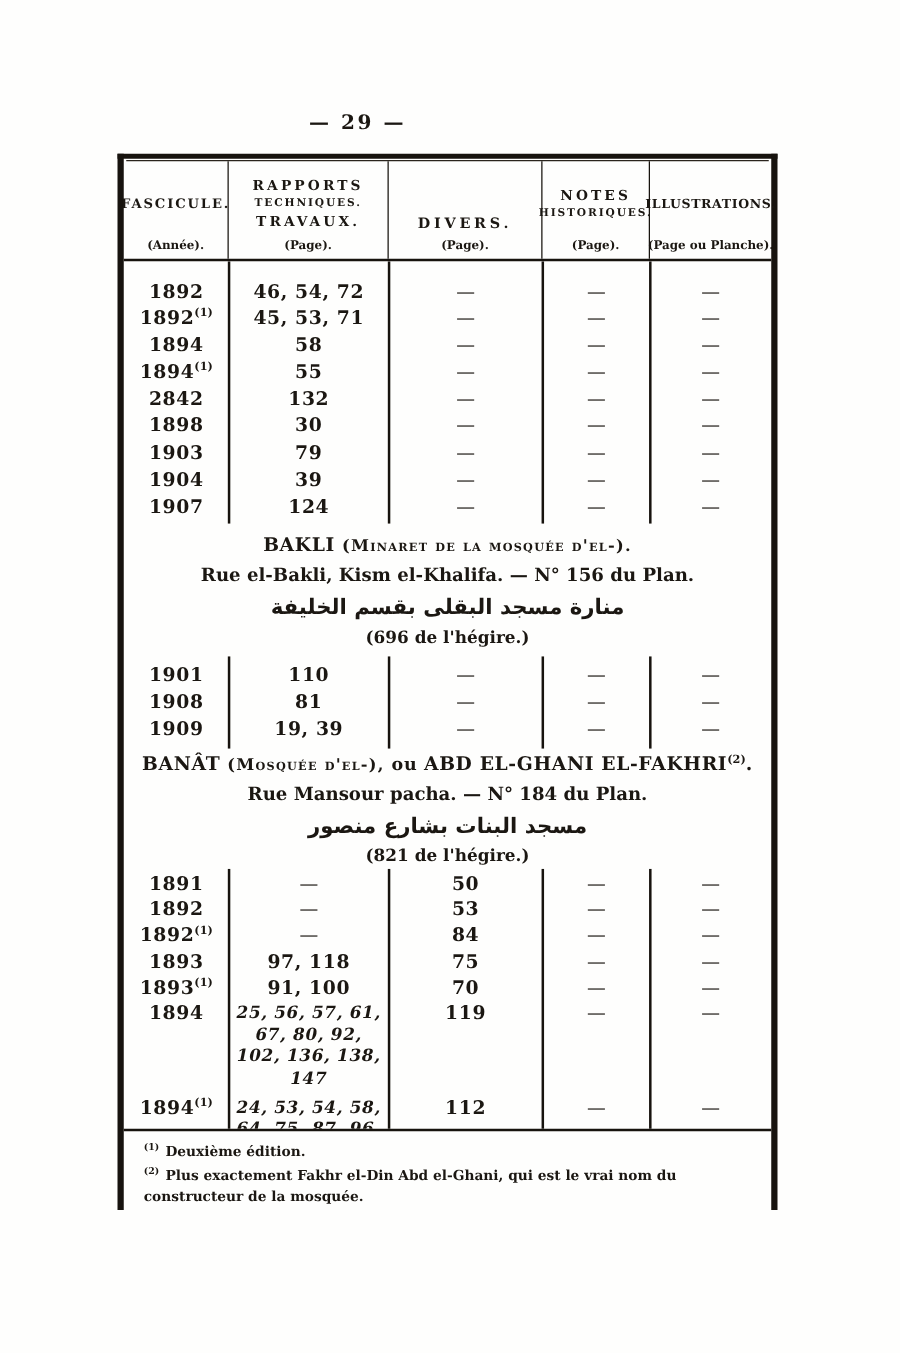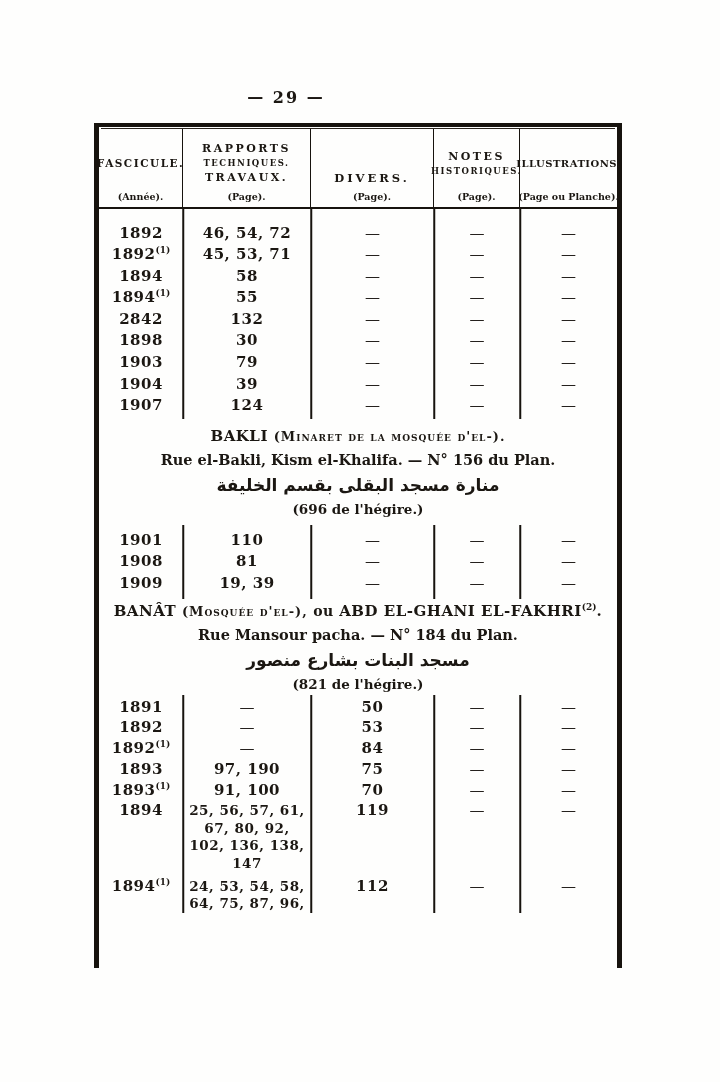--- a/index.html
+++ b/index.html
@@ -47,21 +47,21 @@
   .row{
     display:grid;grid-template-columns:84px 128px 123px 86px 97px;
     align-items:start;min-height:var(--rowh,21.6px);
   }
   .row > div{
     text-align:center;font-size:15px;font-weight:bold;
     line-height:var(--lineh,19px);padding-top:1.5px;letter-spacing:0.5px;
   }
   .row > div.dash{font-weight:normal;letter-spacing:0;}
   .row .sup, .h-title .sup{font-size:9px;vertical-align:super;line-height:0;letter-spacing:0;}
-  .row.wrap .cell-rapports{font-size:13.5px;padding-left:3px;padding-right:3px;}
+  .row.wrap .cell-rapports{font-size:13.5px;padding-left:3px;padding-right:3px;font-style:italic;}
   .row.wrap + .row.wrap{margin-top:4px;}
   
   .heading{
     box-sizing:border-box;flex:none;
     display:flex;flex-direction:column;justify-content:center;
     text-align:center;gap:3px;
   }
   .h-title{font-size:15px;font-weight:bold;letter-spacing:0.5px;line-height:20px;}
   .h-title .seg-smallcaps{font-variant:small-caps;font-size:13px;letter-spacing:1px;}
   .h-title .seg-plain{font-size:14px;font-weight:bold;}
@@ -251,21 +251,21 @@
           </div>
           <div class="row">
             <div class="cell-year"><span class="year">1892</span><span class="sup">(1)</span></div>
             <div class="cell-rapports dash">—</div>
             <div class="cell-divers">84</div>
             <div class="cell-notes dash">—</div>
             <div class="cell-illustrations dash">—</div>
           </div>
           <div class="row">
             <div class="cell-year"><span class="year">1893</span></div>
-            <div class="cell-rapports">97, 190</div>
+            <div class="cell-rapports">97, 118</div>
             <div class="cell-divers">75</div>
             <div class="cell-notes dash">—</div>
             <div class="cell-illustrations dash">—</div>
           </div>
           <div class="row">
             <div class="cell-year"><span class="year">1893</span><span class="sup">(1)</span></div>
             <div class="cell-rapports">91, 100</div>
             <div class="cell-divers">70</div>
             <div class="cell-notes dash">—</div>
             <div class="cell-illustrations dash">—</div>
@@ -278,15 +278,19 @@
             <div class="cell-illustrations dash">—</div>
           </div>
           <div class="row wrap">
             <div class="cell-year"><span class="year">1894</span><span class="sup">(1)</span></div>
             <div class="cell-rapports">24, 53, 54, 58, 64, 75, 87, 96, 128, 129, 137</div>
             <div class="cell-divers">112</div>
             <div class="cell-notes dash">—</div>
             <div class="cell-illustrations dash">—</div>
           </div>
         </div>
+      </div>
+    <div class="foot" id="foot">
+        <div class="fn"><span class="marker">(1)</span><span class="text">Deuxième édition.</span></div>
+        <div class="fn"><span class="marker">(2)</span><span class="text">Plus exactement Fakhr el-Din Abd el-Ghani, qui est le vrai nom du constructeur de la mosquée.</span></div>
       </div>
   </div>
 </div>
 
 </body></html>

